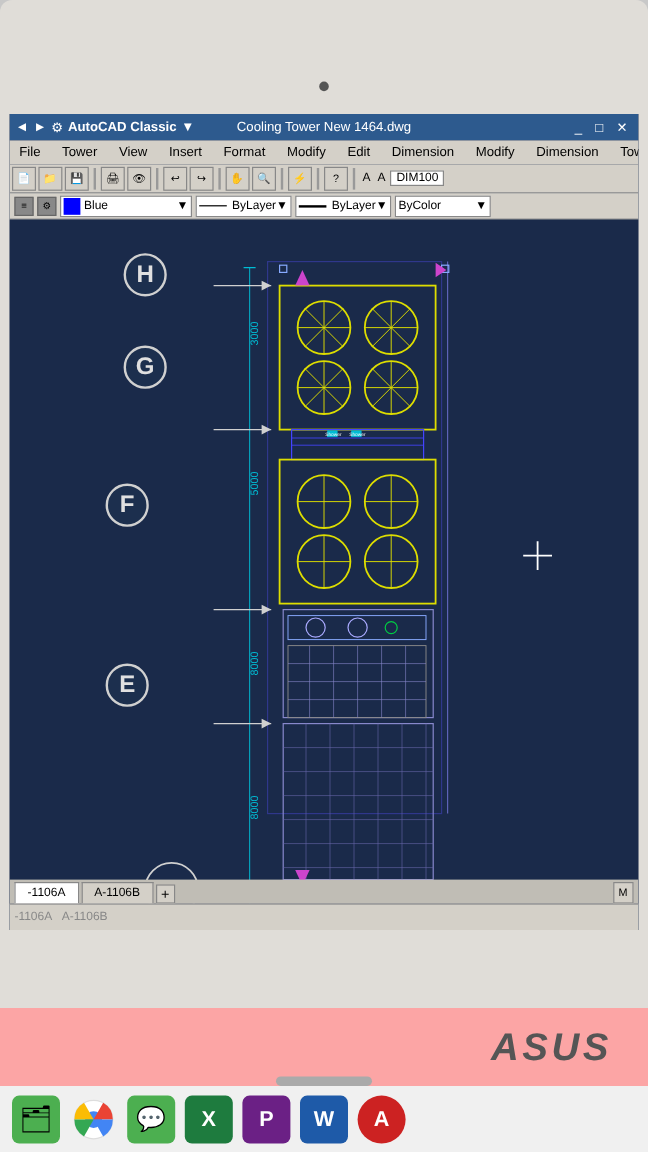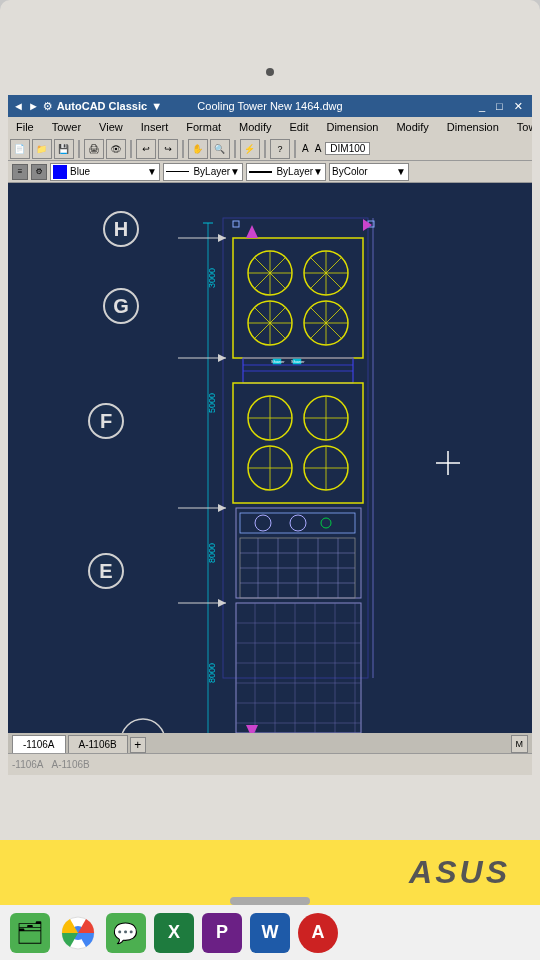--- a/index.html
+++ b/index.html
@@ -230,21 +230,21 @@
       cursor: pointer;
       flex-shrink: 0;
     }
 
     
     .asus-area {
       position: absolute;
       bottom: 55px; left: 0;
       width: 540px;
       height: 65px;
-      background: #fde047;
+      background: #fca5a5;
       display: flex;
       align-items: center;
       justify-content: flex-end;
       padding-right: 30px;
     }
     .asus-logo {
       font-size: 32px;
       font-weight: bold;
       color: #555;
       letter-spacing: 3px;

